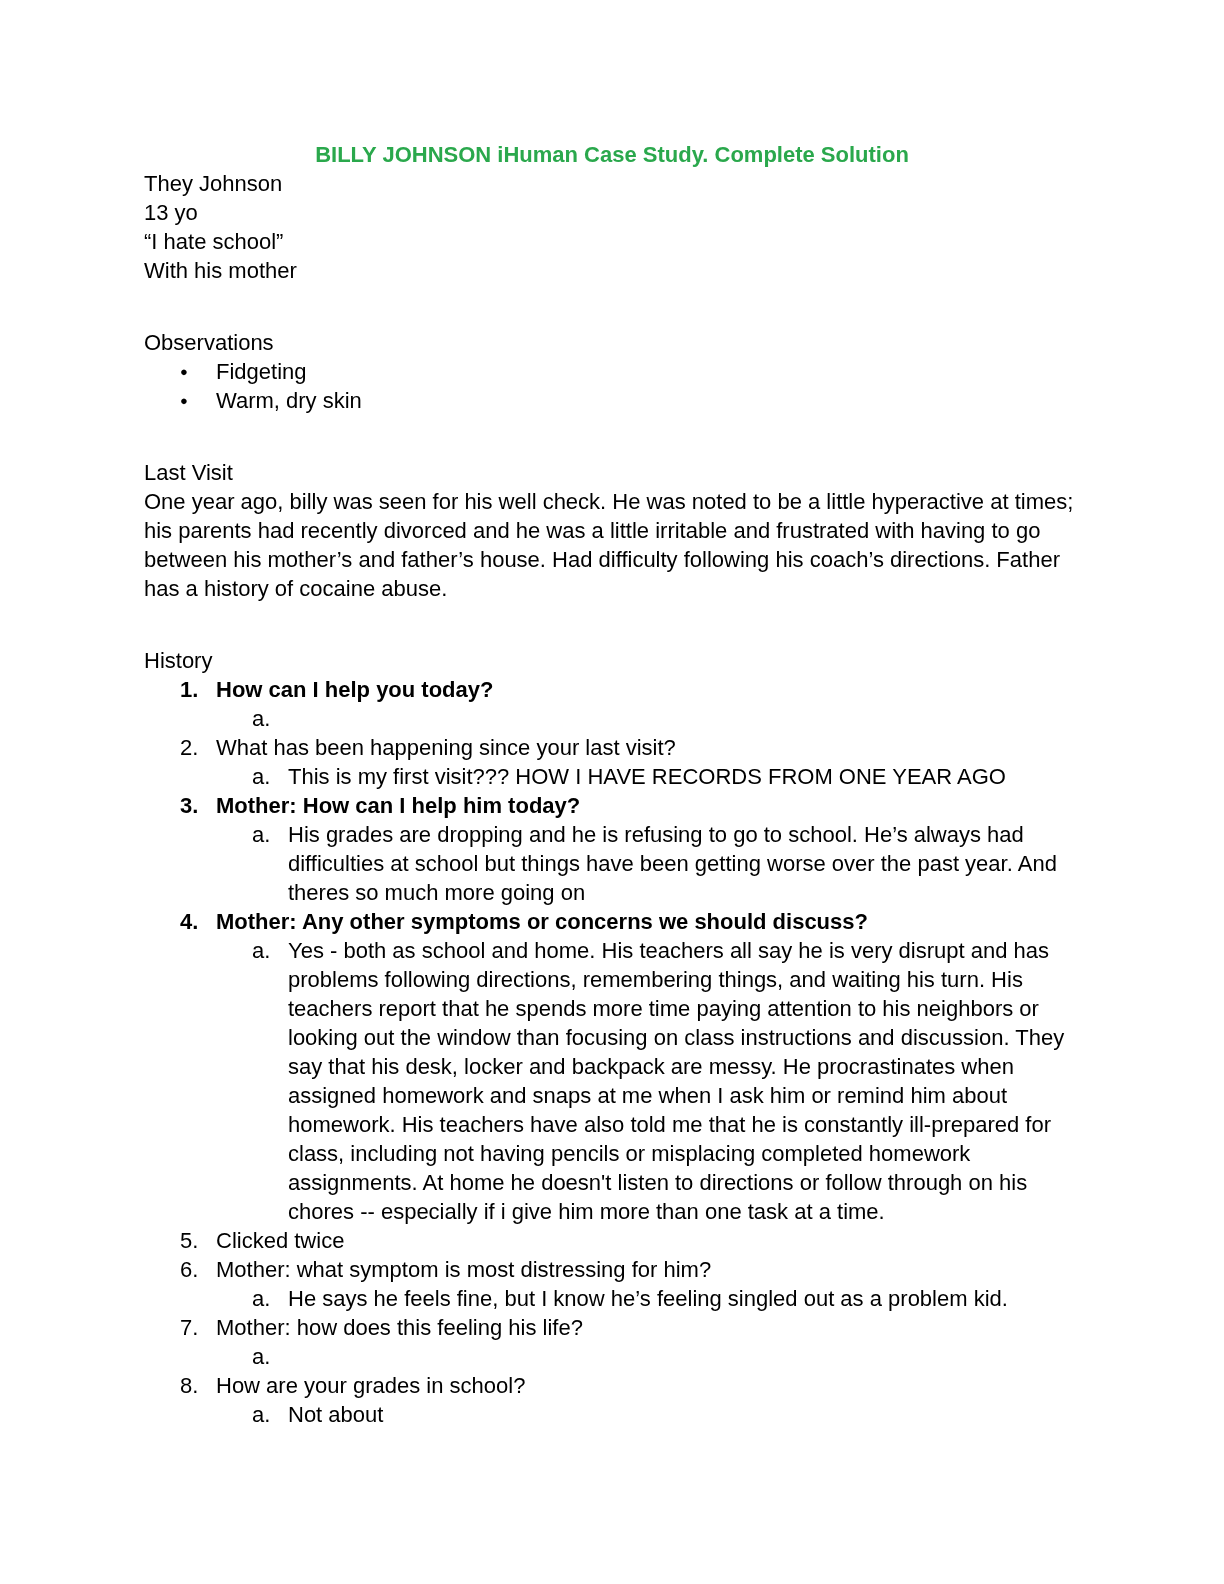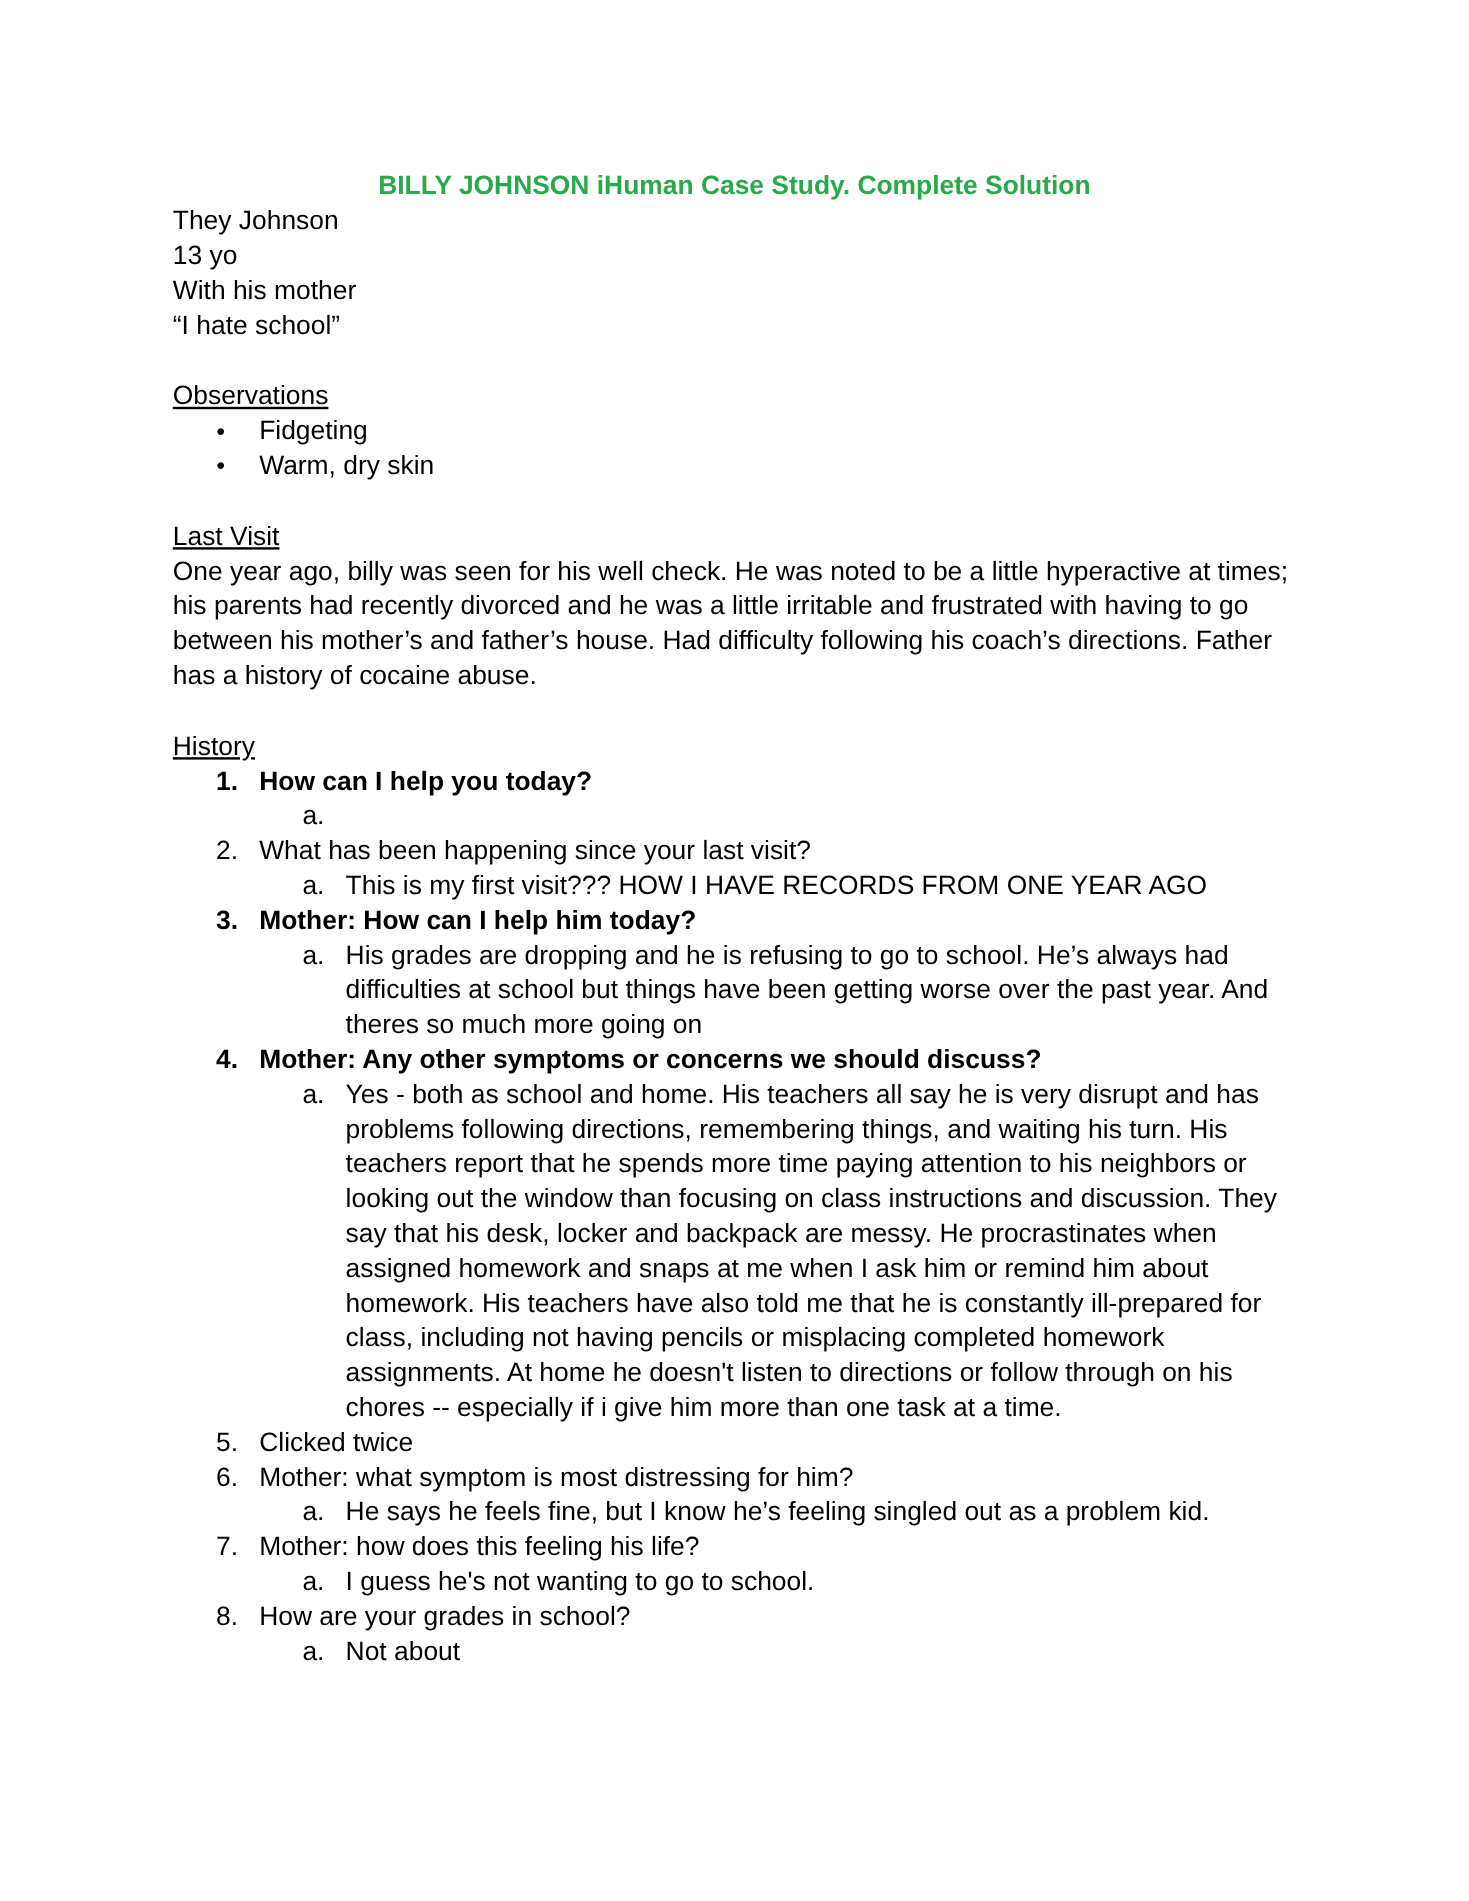--- a/index.html
+++ b/index.html
@@ -16,22 +16,21 @@
     color: #000000;
     overflow: hidden;
   }
   .title {
     text-align: center;
     font-weight: bold;
     margin: 0 0 0 0;
   }
   .line, .para { margin: 0; }
   .heading {
-    margin: 30px 0 0 0;
-    text-decoration: underline;
+    margin: 43px 0 0 0;
   }
   .list { margin: 0; }
   .li {
     display: flex;
     align-items: flex-start;
     padding-left: 36px;
   }
   .li.sub { padding-left: 108px; }
   .marker {
     flex: none;
@@ -46,22 +45,22 @@
 </style>
 </head>
 <body>
 
 <div class="page">
 
   <p class="title" style="color: rgb(42, 168, 76);">BILLY JOHNSON iHuman Case Study. Complete Solution</p>
 
   <p class="line">They Johnson</p>
   <p class="line">13 yo</p>
+  <p class="line">“I hate school”</p>
   <p class="line">With his mother</p>
-  <p class="line">“I hate school”</p>
 
   <p class="heading">Observations</p>
   <div class="list">
     <div class="li">
       <span class="marker bullet">●</span>
       <span class="li-text">Fidgeting</span>
     </div>
     <div class="li">
       <span class="marker bullet">●</span>
       <span class="li-text">Warm, dry skin</span>
@@ -122,21 +121,20 @@
       <span class="marker">a.</span>
       <span class="li-text">He says he feels fine, but I know he’s feeling singled out as a problem kid.</span>
     </div>
 
     <div class="li">
       <span class="marker">7.</span>
       <span class="li-text">Mother: how does this feeling his life?</span>
     </div>
     <div class="li sub">
       <span class="marker">a.</span>
-      <span class="li-text">I guess he's not wanting to go to school.</span>
     </div>
 
     <div class="li">
       <span class="marker">8.</span>
       <span class="li-text">How are your grades in school?</span>
     </div>
     <div class="li sub">
       <span class="marker">a.</span>
       <span class="li-text">Not about</span>
     </div>

